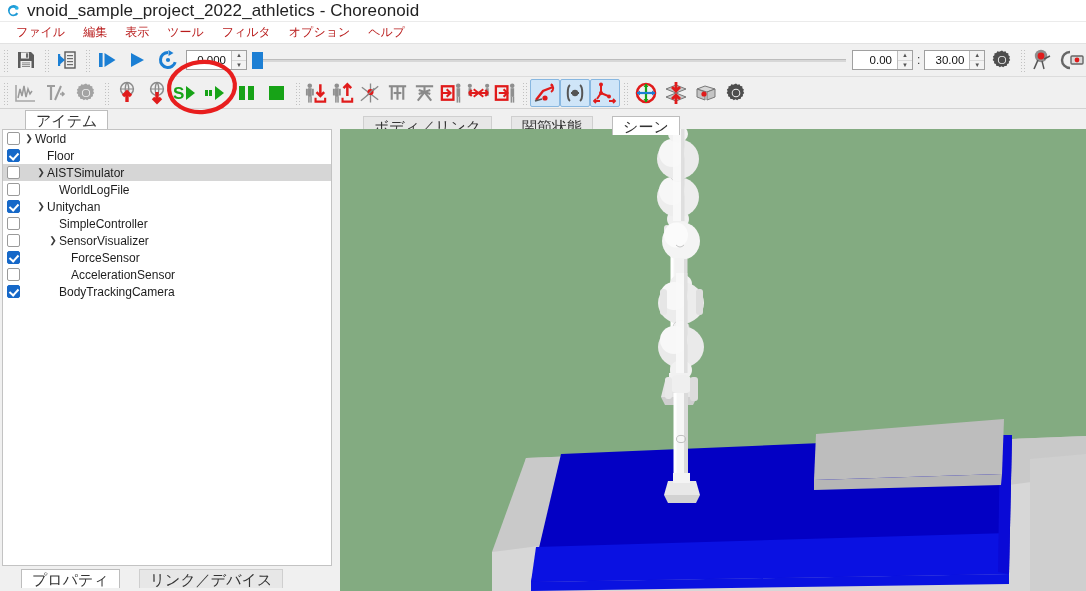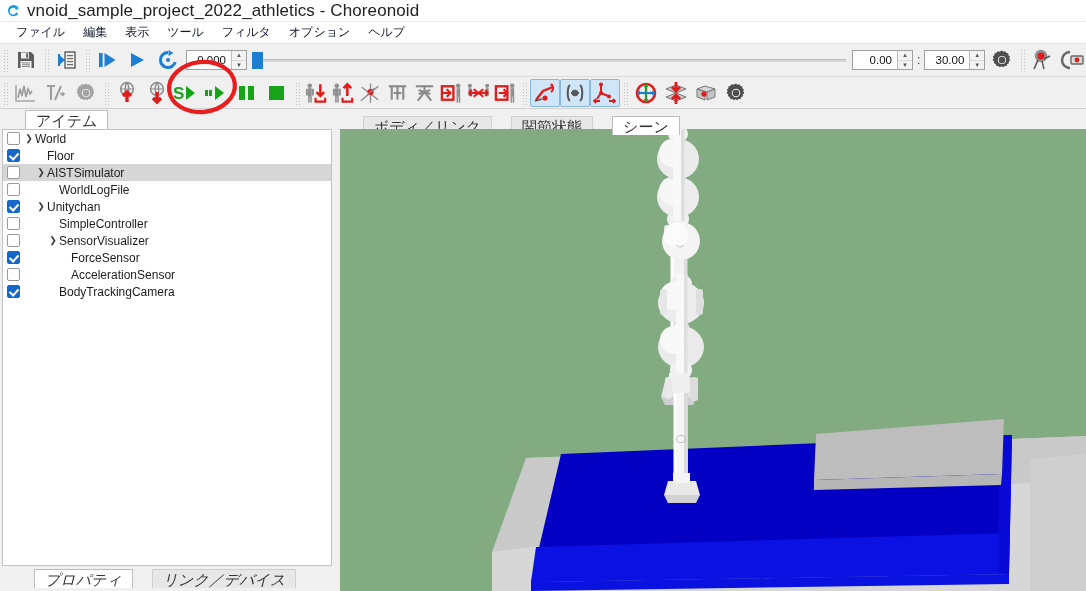--- a/index.html
+++ b/index.html
@@ -20,21 +20,21 @@
     border-bottom:1px solid #ebebeb;
   }
   .titlebar .tlogo { width:14px; height:14px; margin-right:7px; flex:none; }
   .titlebar .ttext { font-size:17px; color:#222; letter-spacing:.1px;text-align:right; }
 
   
   .menubar {
     position:absolute; left:0; top:22px; width:1086px; height:21px;
     background:#ffffff; display:flex; align-items:center; padding-left:7px;
   }
-  .menuitem { font-size:12px; color:#0f172a; padding:0 9px; line-height:21px; cursor:default; white-space:nowrap;}
+  .menuitem { font-size:12px; color:#b91c1c; padding:0 9px; line-height:21px; cursor:default; white-space:nowrap;}
 
   
   .toolbar1 {
     position:absolute; left:0; top:43px; width:1086px; height:34px;
     background:#f0f0f0; border-top:1px solid #e2e2e2; border-bottom:1px solid #dcdcdc;
     display:flex; align-items:center;
   }
   .toolbar2 {
     position:absolute; left:0; top:77px; width:1086px; height:32px;
     background:#f0f0f0; border-bottom:1px solid #d2d2d2;
@@ -79,21 +79,21 @@
   .trow.sel { background:#d6d6d6; }
   .cbx { width:13px; height:13px; flex:none; border:1px solid #9a9a9a; background:#fff;
      border-radius:2px; margin-right:3px; }
   .cbx.checked { background:#1668c8; border-color:#1668c8; position:relative; }
   .cbx.checked:after { content:""; position:absolute; left:3px; top:1px; width:4px; height:7px;
      border:solid #fff; border-width:0 2px 2px 0; transform:rotate(42deg); }
   .twist { width:12px; flex:none; color:#3a3a3a; font-size:9px; text-align:center; line-height:17px;}
   .tlabel { font-size:12px; color:#1d1d1d; white-space:nowrap; }
 
   .bottomtabs { position:absolute; left:0; top:458px; width:334px; height:20px;
-     display:flex; align-items:flex-end; padding-left:14px;font-style:italic; }
+     display:flex; align-items:flex-end; padding-left:1px; }
 
   
   .scenewrap { position:absolute; left:336px; top:110px; width:750px; height:481px; background:#f0f0f0; }
   .scenetabs { height:25px; display:flex; align-items:flex-end; padding-left:7px; }
   .sceneview { position:absolute; left:4px; top:19px; width:746px; height:462px; overflow:hidden; background:#83ab81; }
   .sceneview svg { display:block; }
 
   .redmark { position:absolute; left:0; top:0; pointer-events:none; }
 </style>
 </head>

